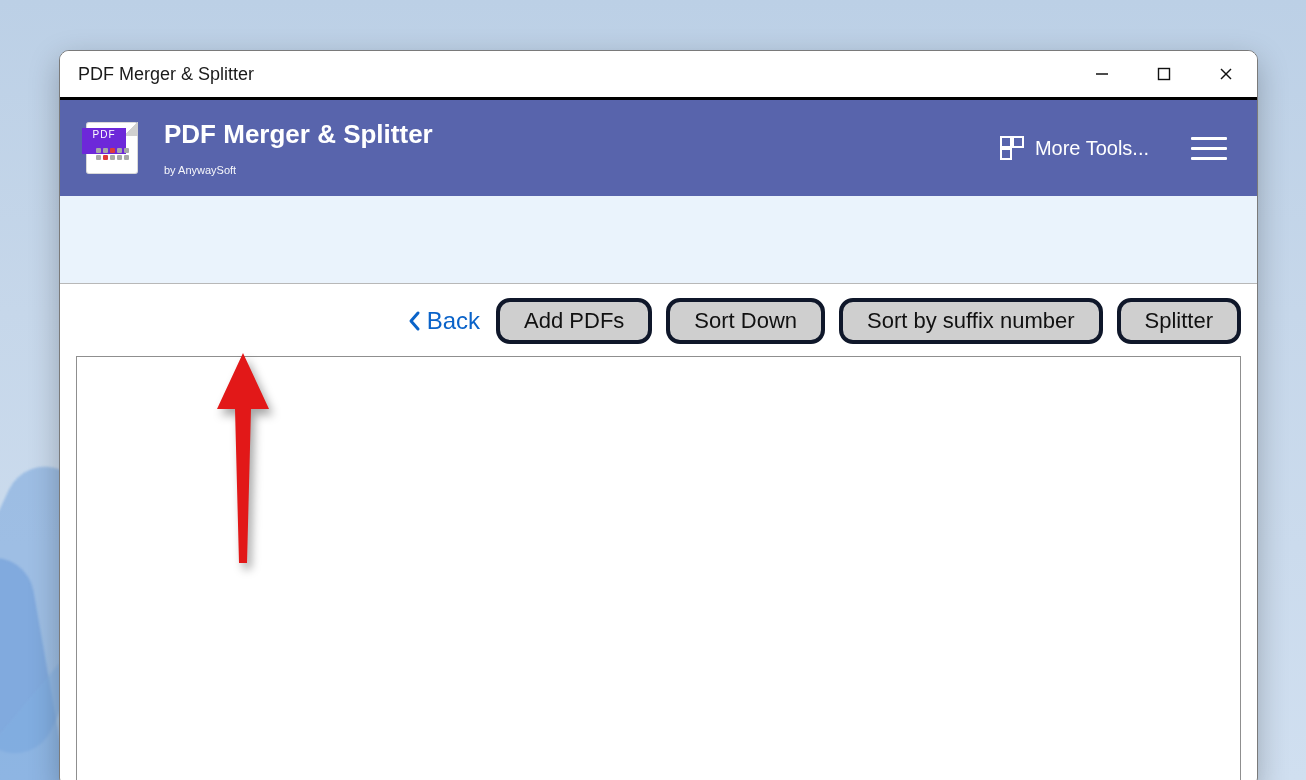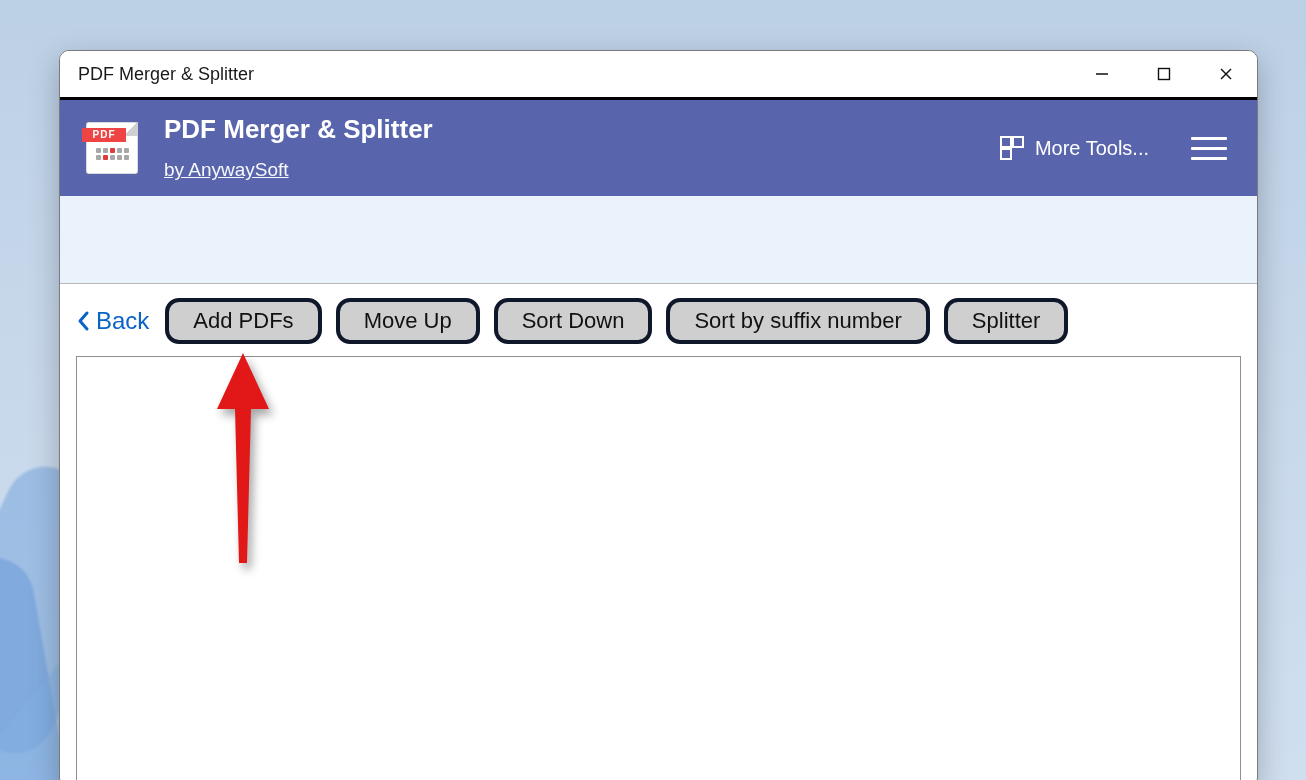--- a/index.html
+++ b/index.html
@@ -85,61 +85,62 @@
   .app-icon::before{
     content:"";
     position:absolute;
     right:0; top:0;
     width:14px; height:14px;
     background: linear-gradient(135deg, transparent 49%, #d0d0d0 50%);
   }
   .app-icon .pdf-band{
     position:absolute;
     top:6px; left:-4px;
-    width:44px; height:14px;
-    background:#ef4444;
+    width:44px; height:26px;
+    background:#6d28d9;
     color:#fff;
     font-size:10px;
-    font-weight:700;
+    font-weight:400;
     line-height:14px;
     text-align:center;
     letter-spacing:1px;
   }
   .app-icon .dots{
     position:absolute;
     left:10px; top:26px;
     display:grid;
     grid-template-columns: repeat(5, 5px);
     grid-auto-rows:5px;
     gap:2px;
   }
   .app-icon .dots span{ width:5px; height:5px; background:#a8a8a8; border-radius:1px;}
   .app-icon .dots span.r{ background:#e03a3a;}
 
   .app-title-block { display:flex; flex-direction:column; }
   .app-title { font-size: 26px; font-weight:600; line-height:1.1;}
-  .app-sub { font-size: 19px; font-weight:500; opacity:0.95; margin-top:16px;text-decoration:underline;}
+  .app-sub { font-size: 11px; font-weight:500; opacity:0.95; margin-top:16px;}
 
   .header-right { margin-left:auto; display:flex; align-items:center; gap:40px;}
   .more-tools { display:flex; align-items:center; gap:10px; color:#fff; font-size:20px;}
   .hamburger { display:flex; flex-direction:column; gap:7px; padding:4px 2px;}
   .hamburger span{ width:36px; height:3px; background:#fff; border-radius:1px;}
 
   .banner-strip {
     height: 88px;
     background: #eaf3fc;
     border-bottom: 1px solid #b8b8b8;
   }
 
   .toolbar {
     display:flex;
     align-items:center;
     gap:14px;
     padding: 14px 16px 12px 16px;
     background:#fff;
+    justify-content:flex-end;
   }
   .back-link {
     display:flex;
     align-items:center;
     gap:6px;
     color:#0a63c9;
     font-size:24px;
     font-weight:400;
     padding-right:2px;
   }
@@ -243,21 +244,20 @@
     <div class="banner-strip"></div>
 
     <div class="toolbar">
       <div class="back-link">
         <svg width="14" height="22" viewBox="0 0 14 22">
           <polyline points="11,3 4,11 11,19" fill="none" stroke="#0a63c9" stroke-width="3" stroke-linecap="round" stroke-linejoin="round"></polyline>
         </svg>
         <span>Back</span>
       </div>
       <div class="tb-btn">Add PDFs</div>
-      <div class="tb-btn">Move Up</div>
       <div class="tb-btn">Sort Down</div>
       <div class="tb-btn">Sort by suffix number</div>
       <div class="tb-btn">Splitter</div>
     </div>
 
     <div class="list-area">
       <svg class="annotation-arrow" width="60" height="220" viewBox="0 0 60 220">
         <polygon points="30,0 56,56 38,56 34,210 26,210 22,56 4,56" fill="#e21818"></polygon>
       </svg>
     </div>

